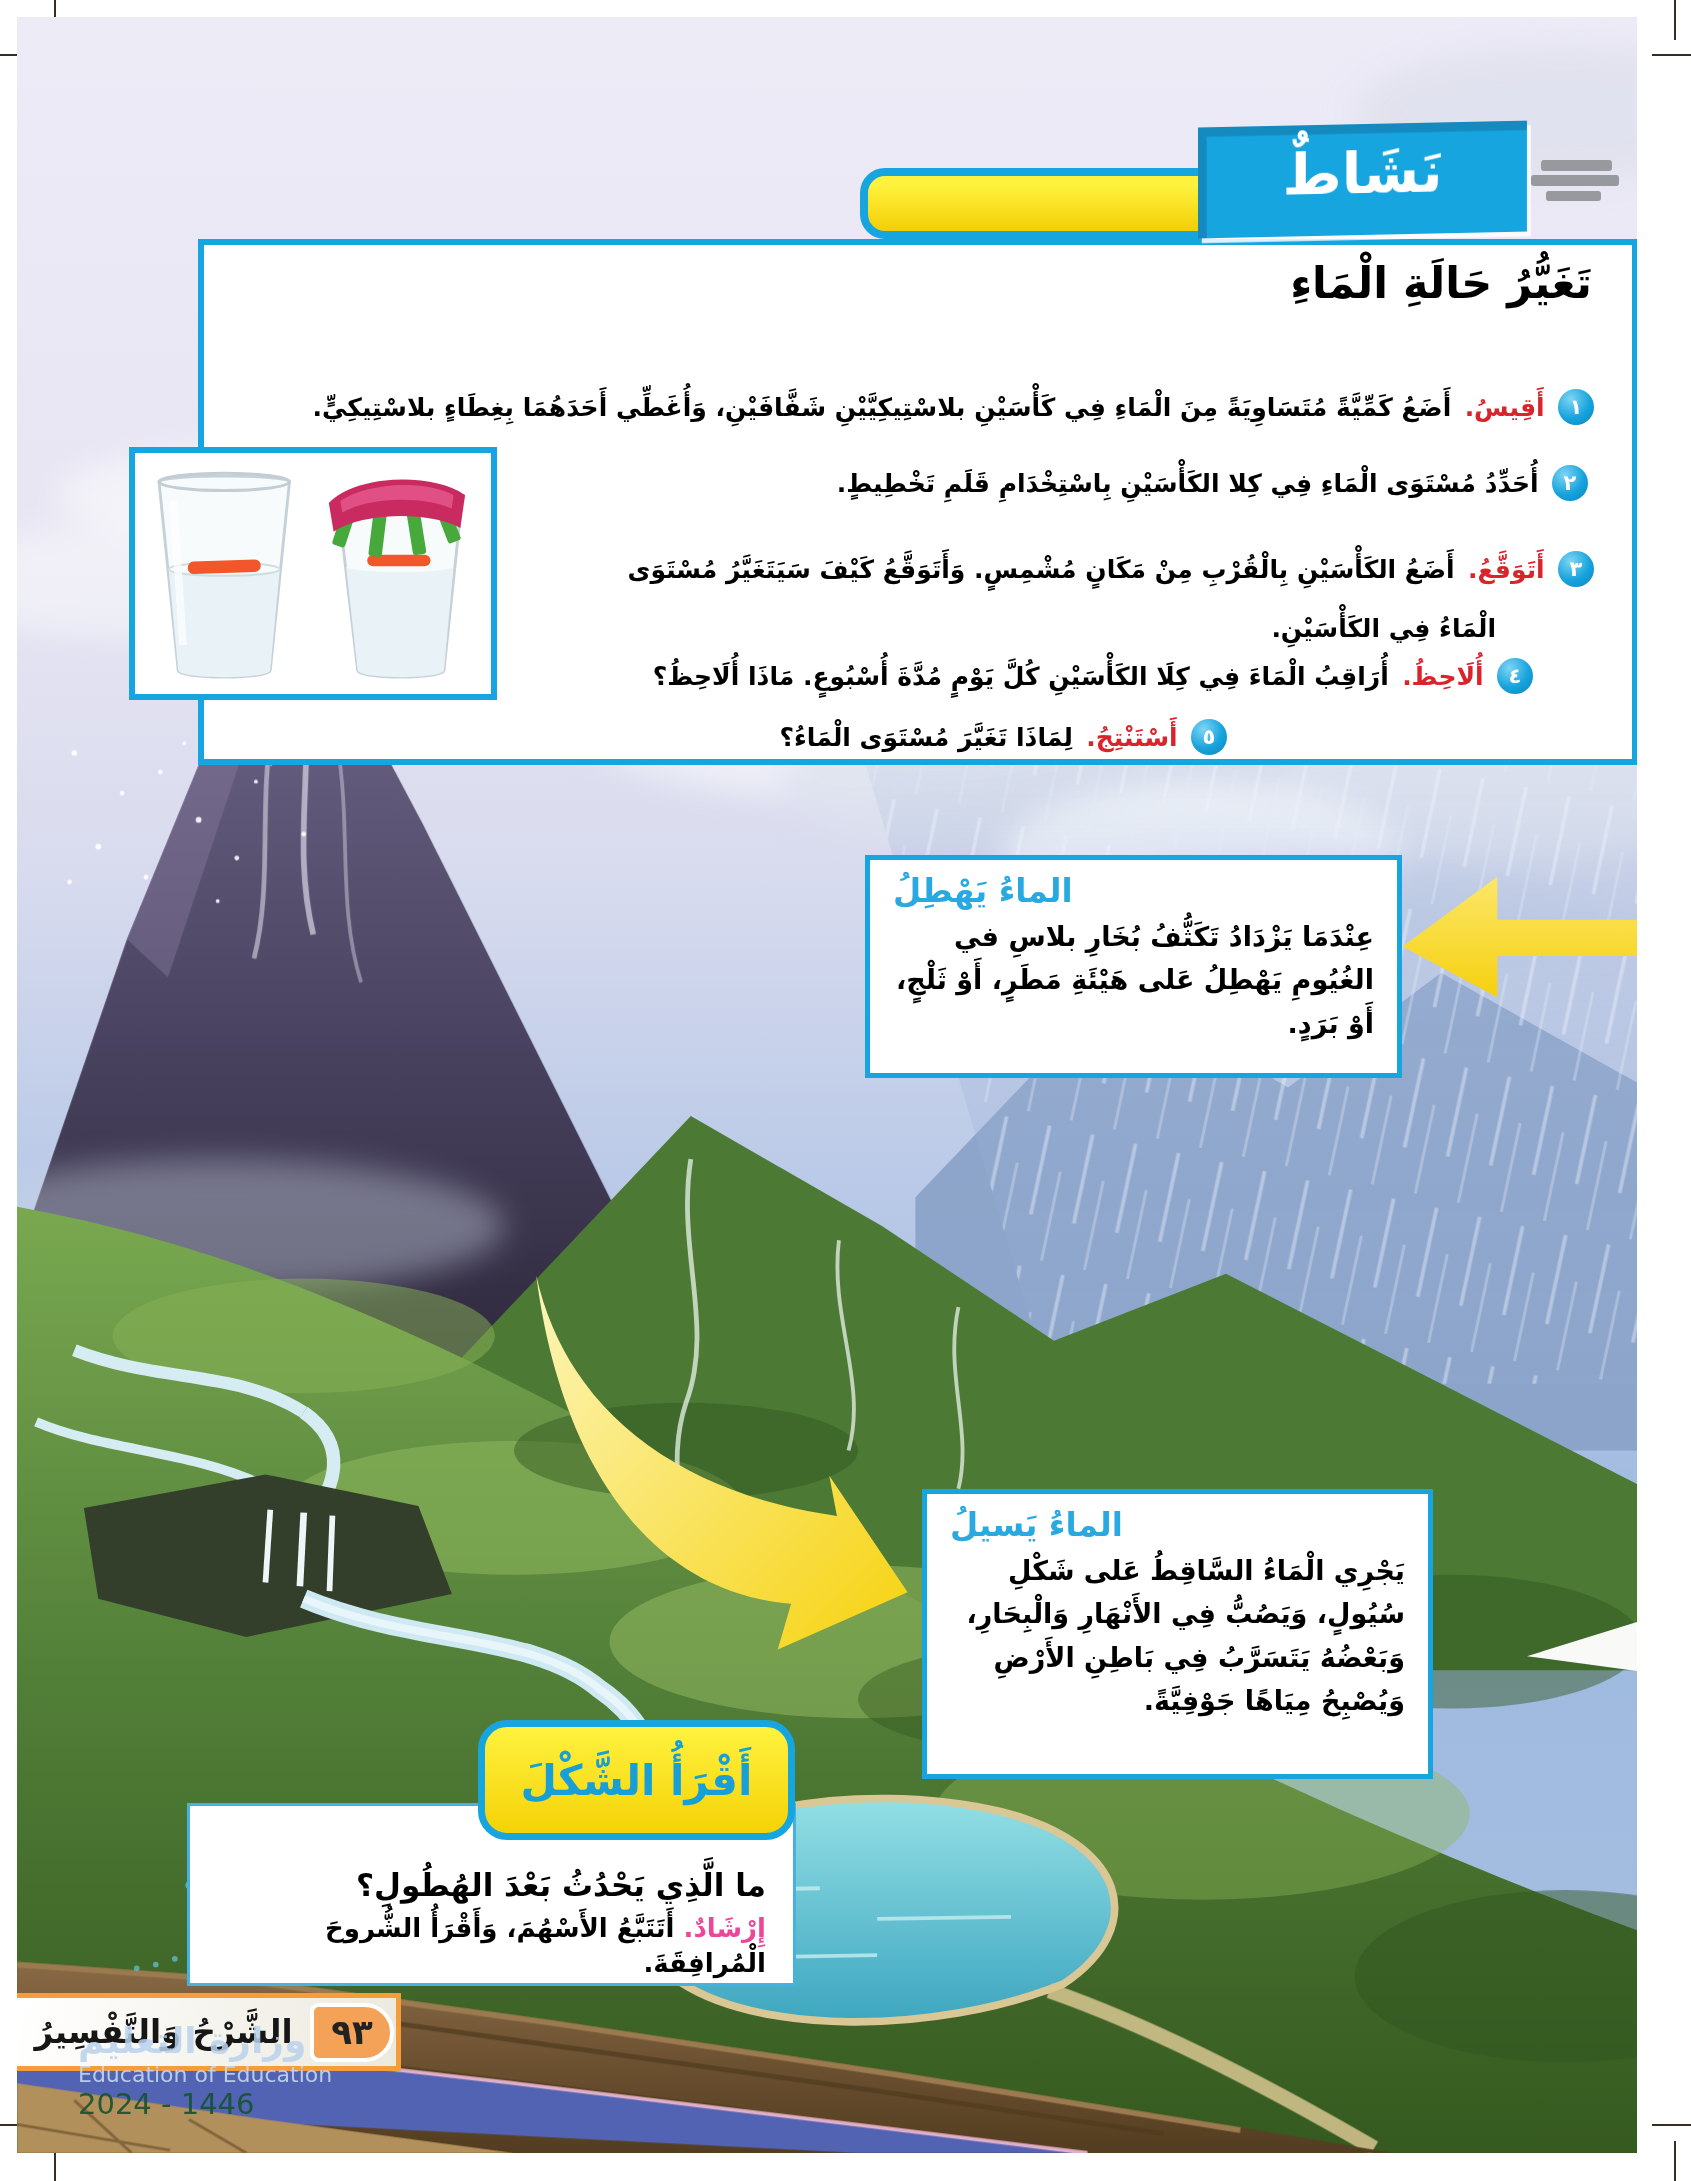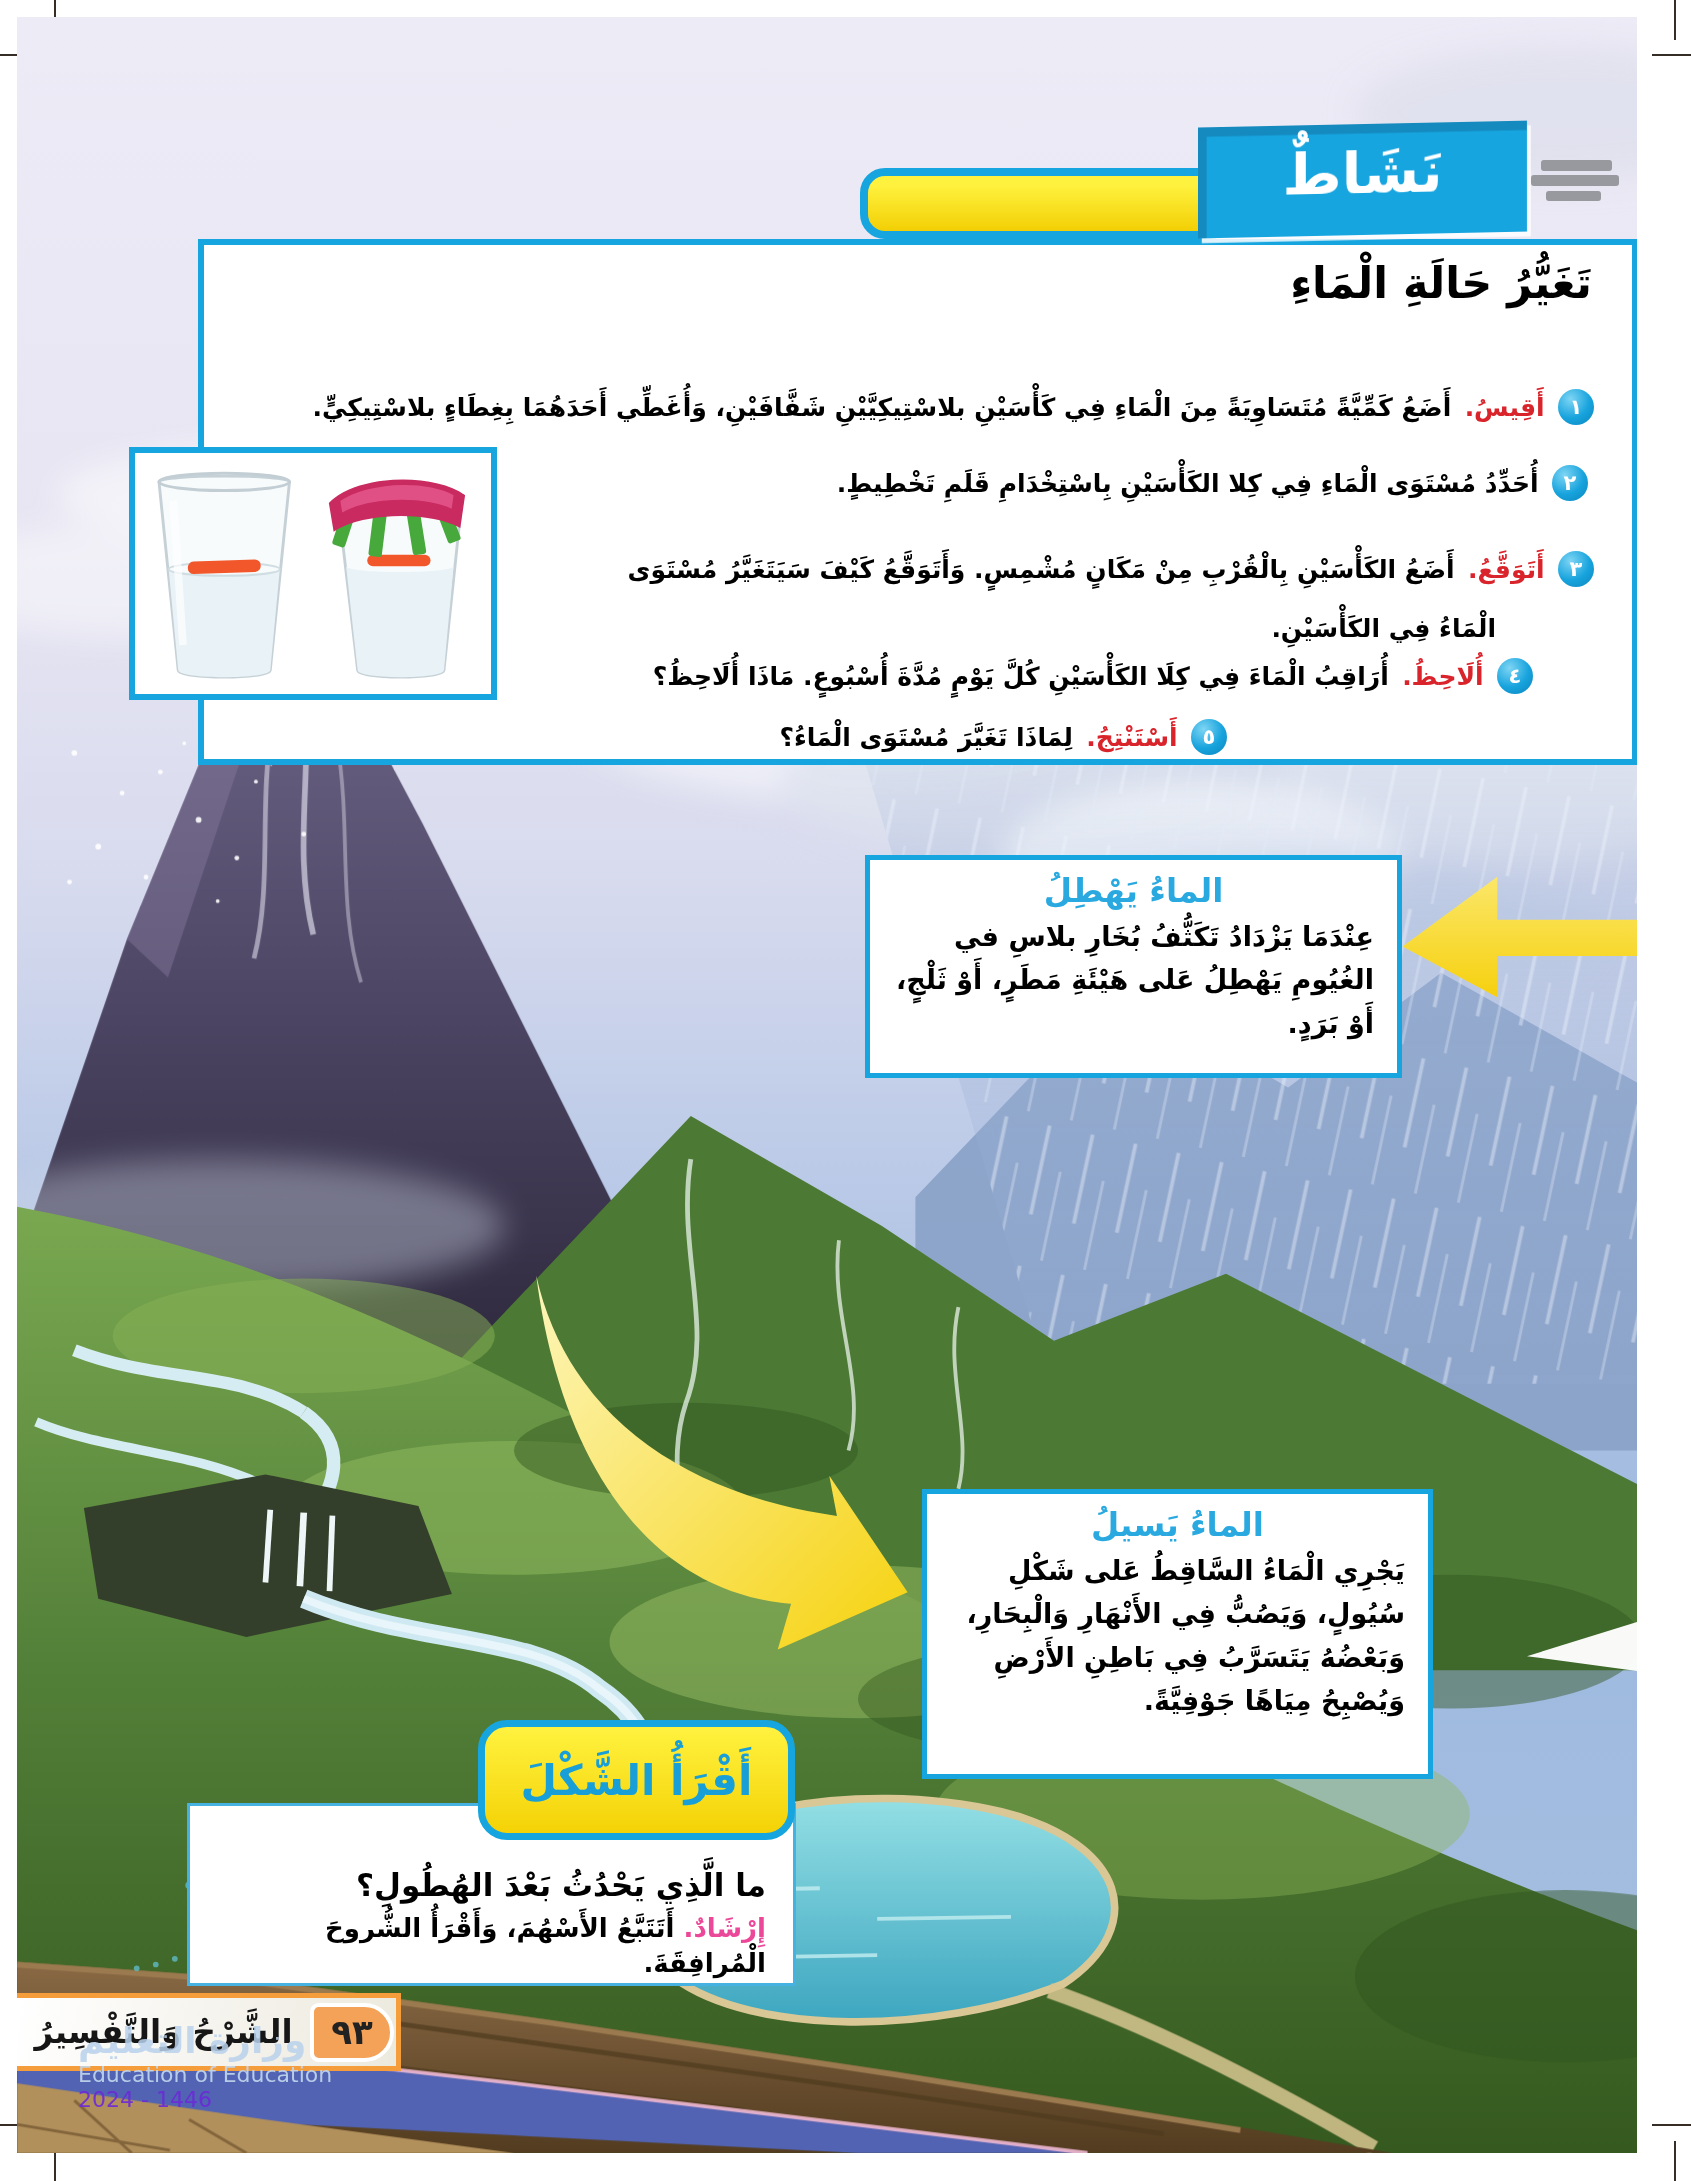--- a/index.html
+++ b/index.html
@@ -42,21 +42,21 @@
   .s3b{top:361px;right:136px;} .s4{top:409px;right:99px;} .s5{top:470px;right:405px;}
 
   
   .cups{position:absolute;left:112px;top:430px;width:368px;height:253px;background:#fff;
     border:6.7px solid #17a5e0;box-sizing:border-box;z-index:24;}
   .cups svg{display:block;width:100%;height:100%;}
 
   
   .callout{position:absolute;background:#fff;border:5.7px solid #17a5e0;box-sizing:border-box;z-index:20;
     direction:rtl;padding:11.5px 23px;}
-  .c-title{color:#29a9e0;font-size:32.5px;font-weight:bold;text-align:center;margin-bottom:5.7px;}
+  .c-title{color:#29a9e0;font-size:32.5px;font-weight:bold;text-align:left;margin-bottom:5.7px;}
   .c-body{color:#000;font-size:27px;font-weight:bold;text-align:right;line-height:1.6;}
   .co1{left:848px;top:838px;width:537px;height:223px;}
   .co2{left:905px;top:1472px;width:511px;height:290px;}
 
   
   .arrow1{position:absolute;left:1376px;top:851px;width:244px;height:158px;z-index:19;}
   .swoosh{position:absolute;left:478px;top:1243px;width:449px;height:401px;z-index:18;}
   .wedge{position:absolute;left:1510px;top:1601px;width:110px;height:57px;background:#ffffff;
     clip-path:polygon(100% 7%,100% 93%,0% 67%);z-index:18;opacity:.97;}
 
@@ -77,21 +77,21 @@
   .footer{position:absolute;left:0;top:1976px;width:384px;height:78px;
     background:linear-gradient(105deg,#ffffff,#ece9dd);border:5.7px solid #f59d3b;border-left:none;
     box-sizing:border-box;z-index:25;display:flex;align-items:center;}
   .f-label{flex:1;text-align:center;font-size:32.5px;font-weight:bold;color:#161616;direction:rtl;}
   .f-pill{width:84px;height:59px;margin-right:1.9px;background:#f3a258;border:4.8px solid #fff;
     border-radius:9.6px 32.5px 32.5px 9.6px;display:flex;align-items:center;justify-content:center;
     font-size:34px;font-weight:bold;color:#222;box-sizing:border-box;flex:0 0 auto;}
   .watermark{position:absolute;left:61px;top:2002px;width:325px;z-index:30;text-align:left;pointer-events:none;}
   .wm-ar{font-size:36px;font-weight:bold;color:#b9d2ec;opacity:.85;line-height:1.2;}
   .wm-en{font-size:22px;color:#c3d7ee;opacity:.9;}
-  .wm-yr{font-size:22px;color:#6d28d9;opacity:.9;}
+  .wm-yr{font-size:29px;color:#14532d;opacity:.9;}
 </style>
 </head>
 <body>
 
 <div class="sheet">
 
   <div class="crop v tlv"></div>
   <div class="crop h tlh"></div>
   <div class="crop v trv"></div>
   <div class="crop h trh"></div>

